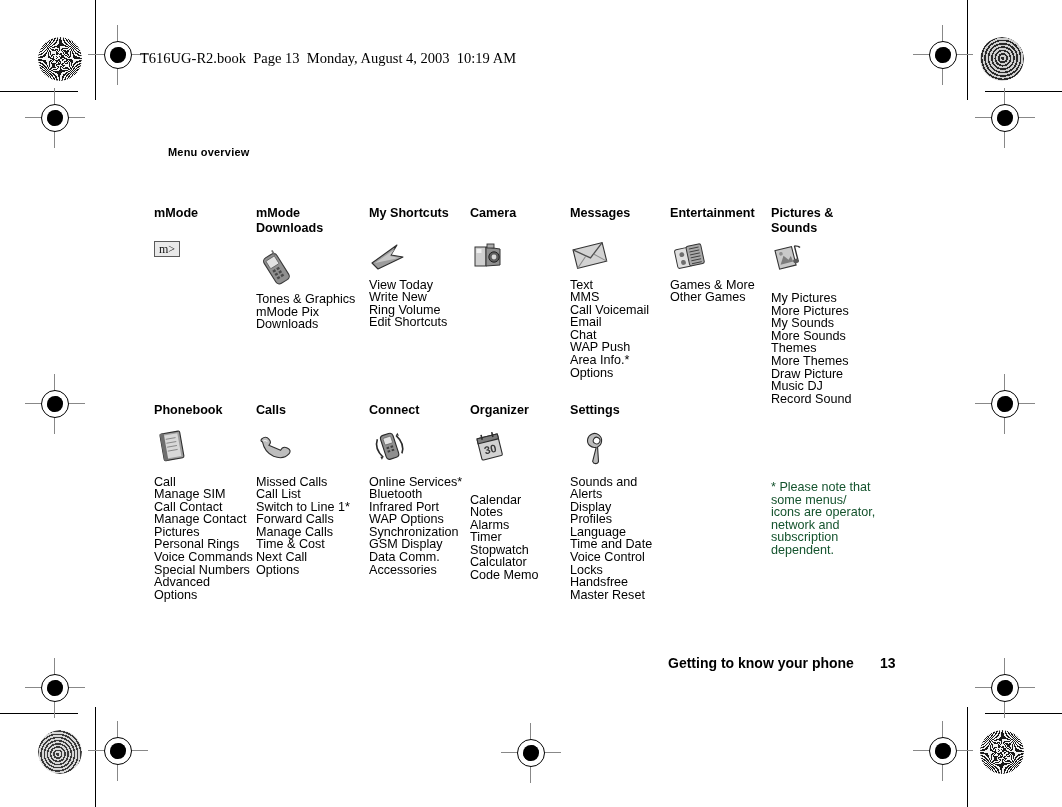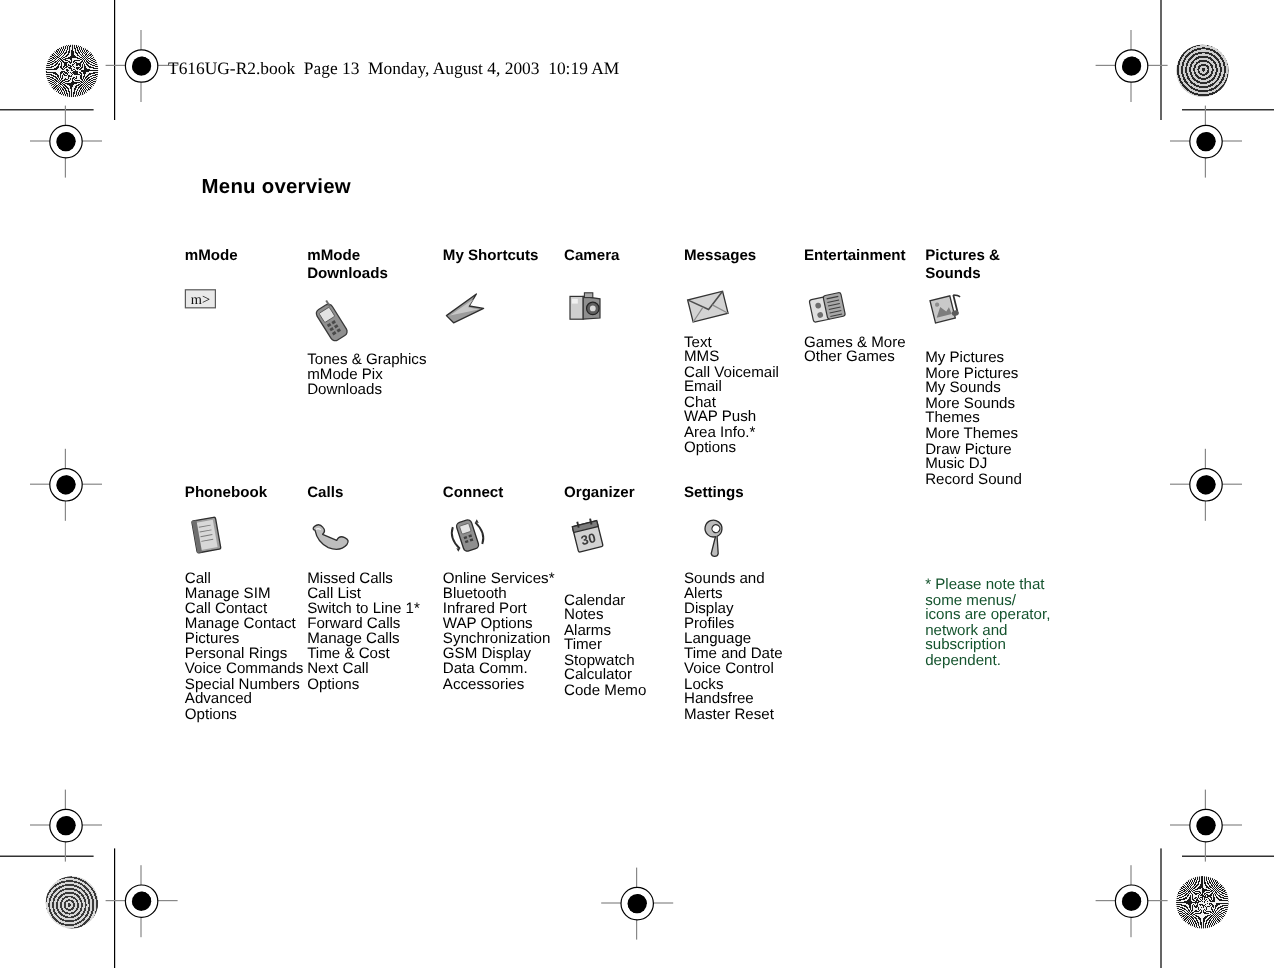--- a/index.html
+++ b/index.html
@@ -52,21 +52,21 @@
   
   #fileheader {
     position:absolute; left:140px; top:50px;
     font-family:"Liberation Serif", serif;
     font-size:14.5px; color:#000; white-space:pre;
   }
 
   
   #pagetitle {
     position:absolute; left:168px; top:146px;
-    font-size:17px; font-weight:bold; color:#000;
+    font-size:11px; font-weight:bold; color:#000;
     letter-spacing:0.2px;
   }
 
   .grid-row { position:absolute; }
   .col { position:absolute; top:0; }
   .col-head {
     font-size:12.6px; font-weight:bold; color:#000;
     line-height:14.5px; white-space:pre-line;
   }
   .col-icon { height:44px; margin-top:14px; position:relative; }
@@ -230,20 +230,26 @@
       </div>
     </div>
 
     <div class="col" style="left:369px; width:100px;">
       <div class="col-head">My Shortcuts</div>
       <div class="col-icon">
         <svg width="40" height="40" viewBox="0 0 40 40">
           <path d="M3 28 L28 10 L22 20 L34 22 L9 34 Z" fill="#9c9c9c" stroke="#2e2e2e" stroke-width="1.1" stroke-linejoin="round"></path>
           <path d="M6 28 L26 14 L21 21 L30 23 Z" fill="#d6d6d6" opacity="0.75"></path>
         </svg>
+      </div>
+      <div class="col-list">
+        <div>View Today</div>
+        <div>Write New</div>
+        <div>Ring Volume</div>
+        <div>Edit Shortcuts</div>
       </div>
     </div>
 
     <div class="col" style="left:470px; width:100px;">
       <div class="col-head">Camera</div>
       <div class="col-icon">
         <svg width="40" height="40" viewBox="0 0 40 40">
           <rect x="5" y="12" width="11" height="19" fill="#cfcfcf" stroke="#333" stroke-width="1"></rect>
           <path d="M16 12 L30 14 L30 30 L16 31 Z" fill="#8f8f8f" stroke="#333" stroke-width="1"></path>
           <circle cx="24" cy="22" r="5.2" fill="#5e5e5e" stroke="#232323" stroke-width="1"></circle>
@@ -467,14 +473,17 @@
     </div>
   </div>
 
   <div class="note" style="left:771px; top:465px; width:120px;">* Please note that
 some menus/
 icons are operator,
 network and
 subscription
 dependent.</div>
 
+  <div id="footer">
+    <span>Getting to know your phone</span><span class="pg">13</span>
+  </div>
 
 </div>
 
 </body></html>

